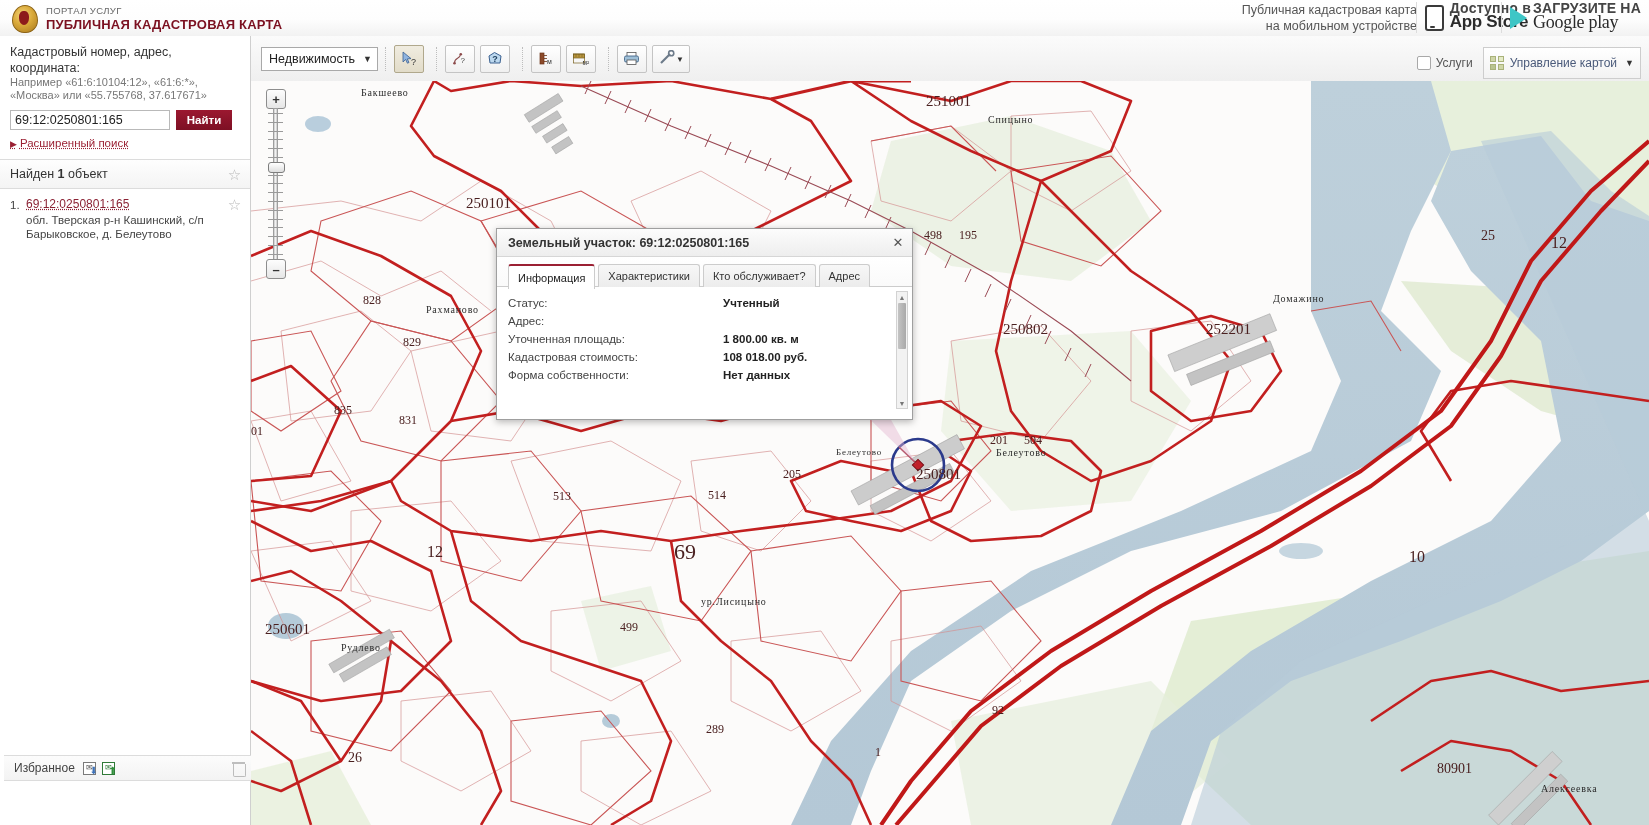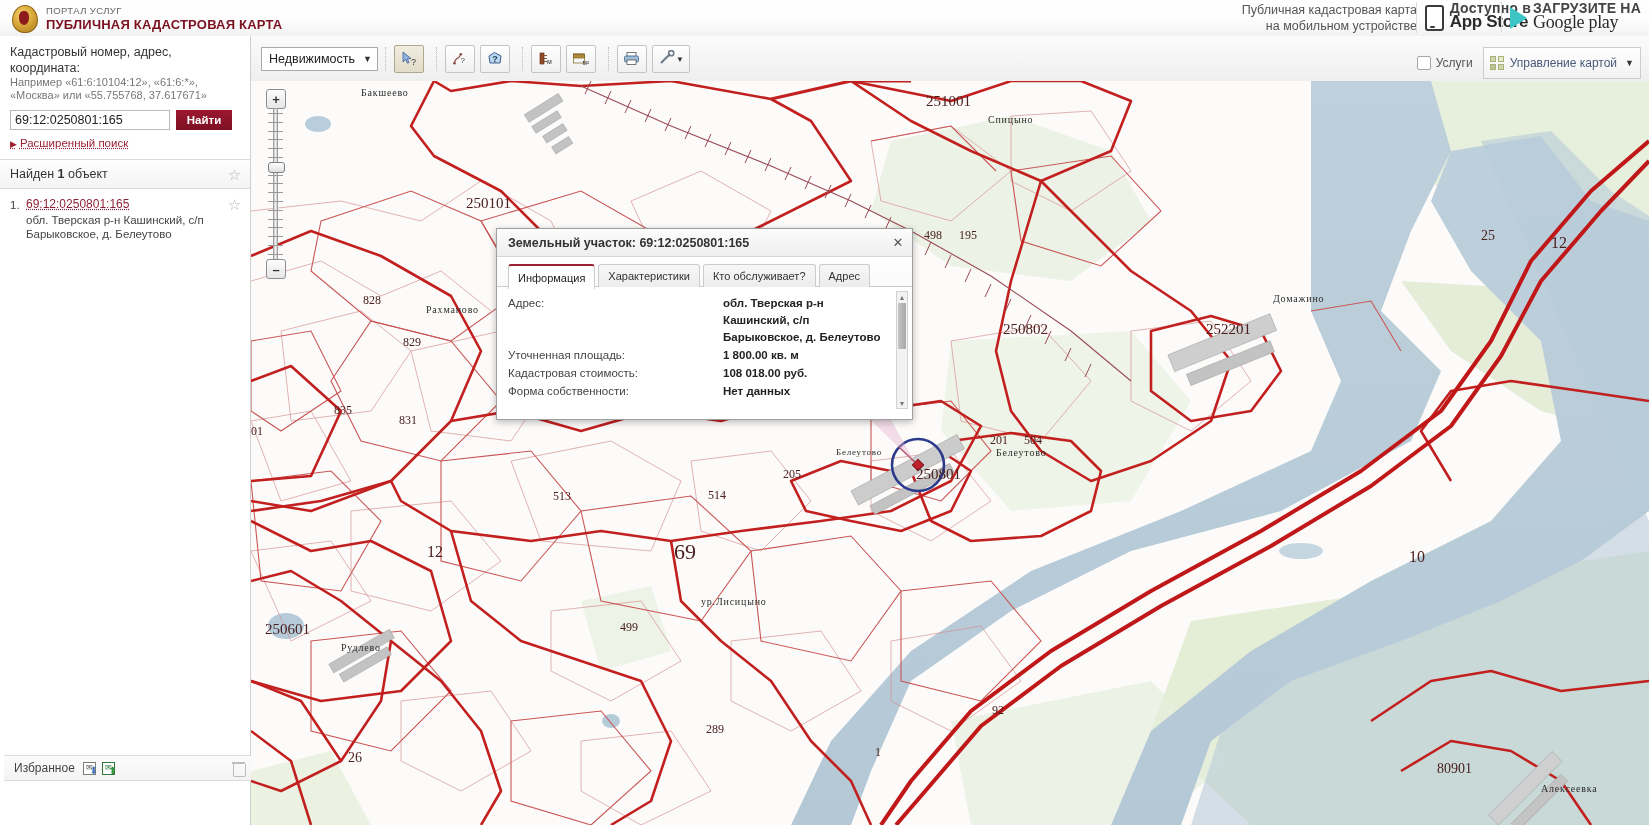--- a/index.html
+++ b/index.html
@@ -620,26 +620,25 @@
           <div class="tab">
             <span>Кто обслуживает?</span>
           </div>
           <div class="tab">
             <span>Адрес</span>
           </div>
         </div>
       <div class="popup-body">
         <div id="popup-fields">
             <div class="row">
+              <div class="k">Статус:</div>
+              <div class="v">Учтенный</div>
+            </div>
+            <div class="row">
               <div class="k">Адрес:</div>
-              <div class="v">
-                <span class="l">обл. Тверская р-н</span>
-                <span class="l">Кашинский, с/п</span>
-                <span class="l">Барыковское, д. Белеутово</span>
-              </div>
             </div>
             <div class="row">
               <div class="k">Уточненная площадь:</div>
               <div class="v">1 800.00 кв. м</div>
             </div>
             <div class="row">
               <div class="k">Кадастровая стоимость:</div>
               <div class="v">108 018.00 руб.</div>
             </div>
             <div class="row">

